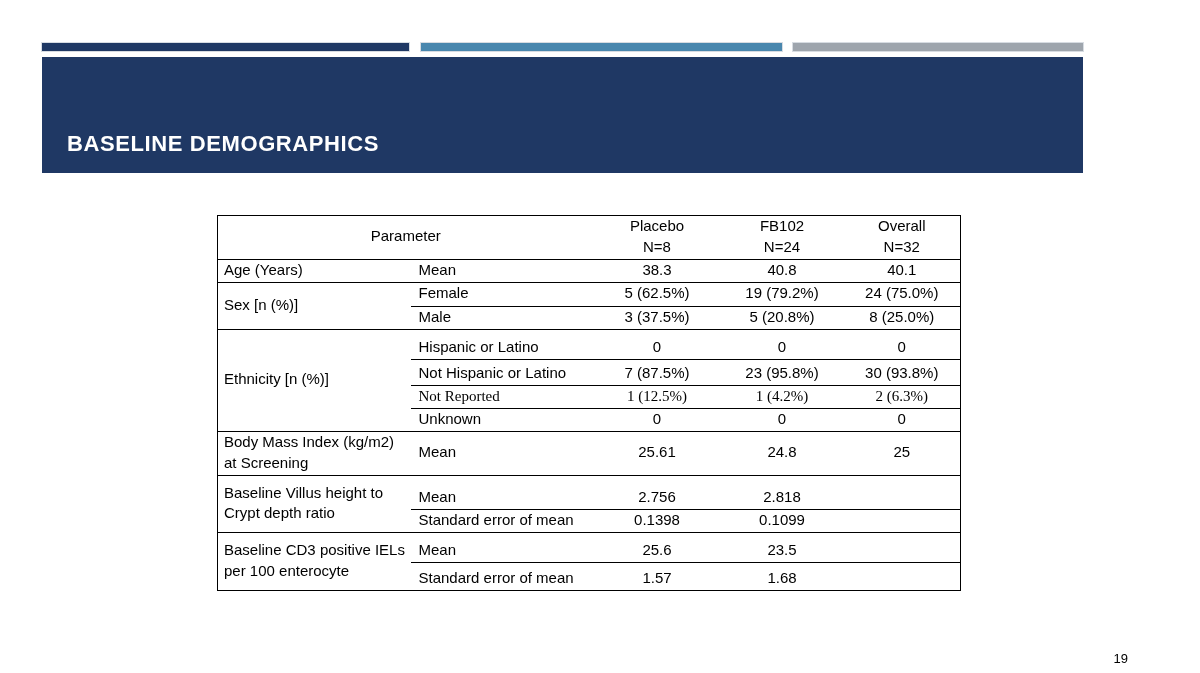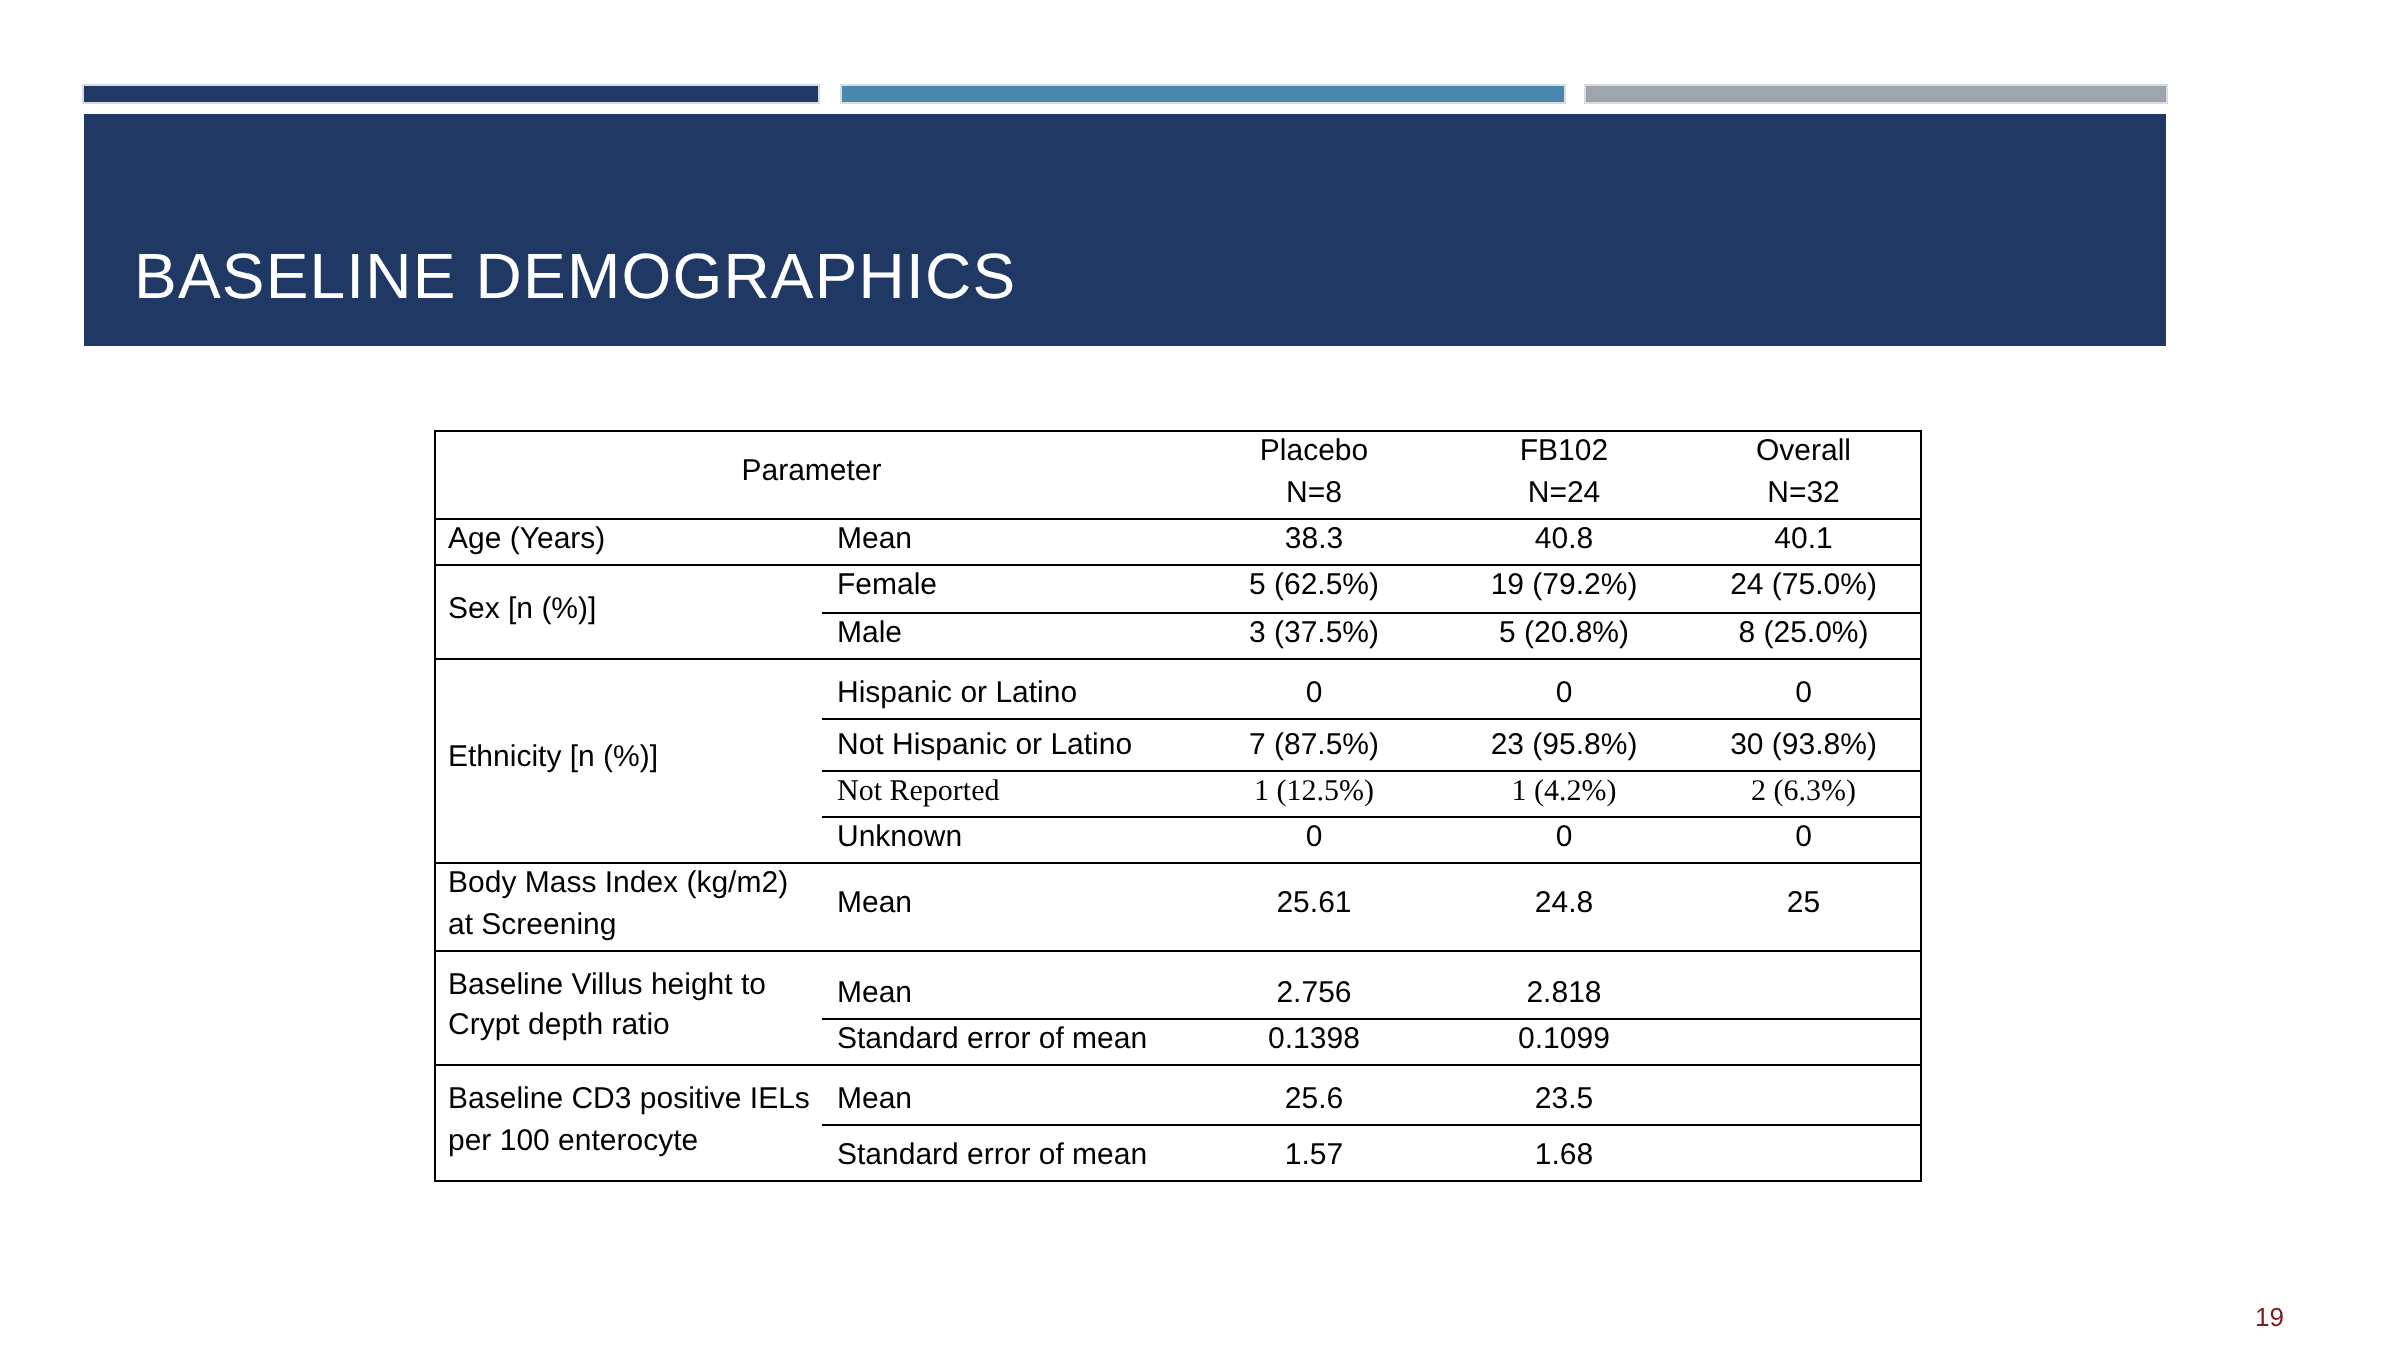--- a/index.html
+++ b/index.html
@@ -24,22 +24,22 @@
   .title-banner {
     position: absolute;
     left: 42px; top: 57px;
     width: 1041px; height: 116px;
     background: #1F3864;
     display: flex;
     align-items: flex-end;
   }
   .title-banner h1 {
     color: #ffffff;
-    font-size: 32px;
-    font-weight: 400;
+    font-size: 22px;
+    font-weight: 700;
     letter-spacing: 0.6px;
     padding: 0 0 16px 25px;
     white-space: nowrap;
   }
 
   
   .tbl-wrap { position: absolute; left: 197px; top: 215px; padding-left: 20px; }
   table.demo {
     border-collapse: collapse;
     table-layout: fixed;
@@ -79,23 +79,23 @@
   tr.r-notrep { height: 22px; font-family: Liberation Serif, serif; }
   tr.r-unk    { height: 21px; }
   tr.r-bmi    { height: 42px; margin-top: 37px; }
   tr.r-vmean  { height: 34px; }
   tr.r-vsem   { height: 22px; }
   tr.r-cmean  { height: 30px; }
   tr.r-csem   { height: 28px; }
 
   .page-number {
     position: absolute;
-    right: 58px; top: 651px;
+    right: 72px; top: 651px;
     font-size: 13px;
-    color: #7f1d1d;
+    color: #000000;
   }
 </style>
 </head>
 <body>
 
 <div class="slide">
 
   <div class="accent-bar navy"></div>
   <div class="accent-bar steel"></div>
   <div class="accent-bar gray"></div>

